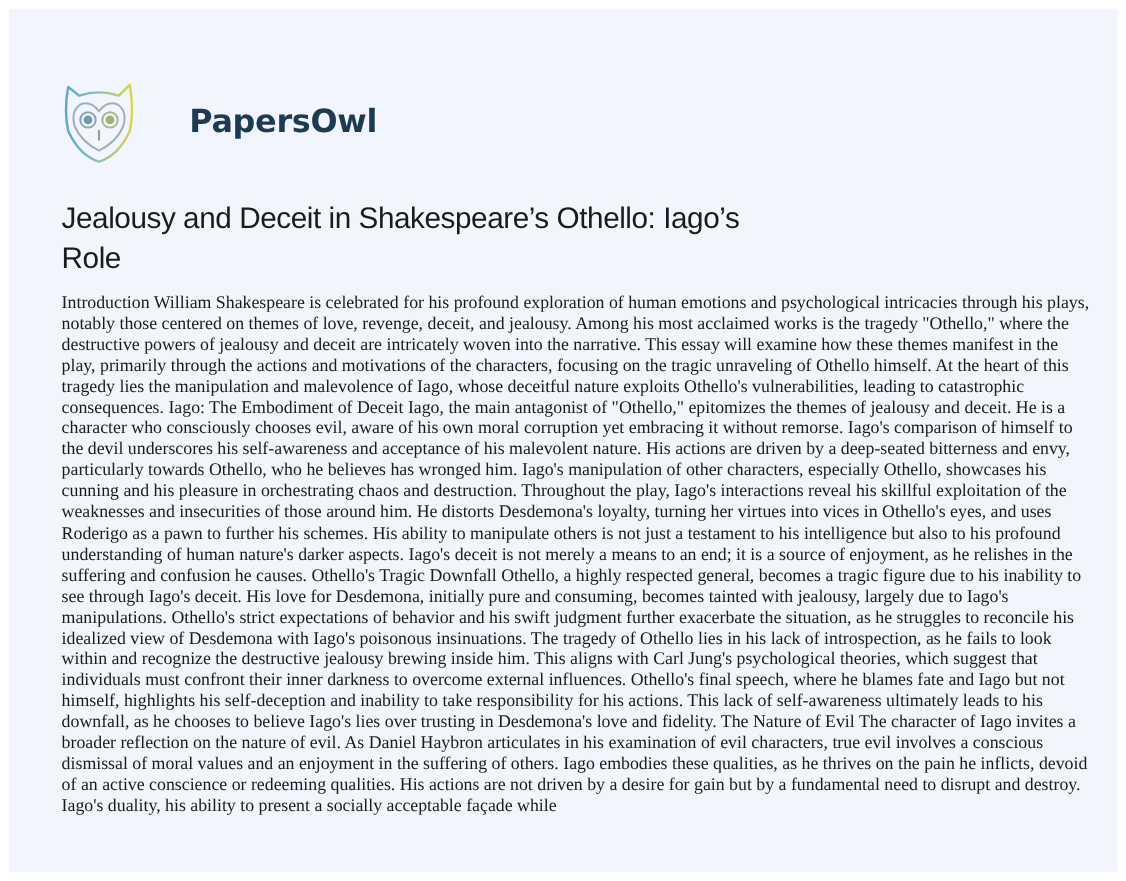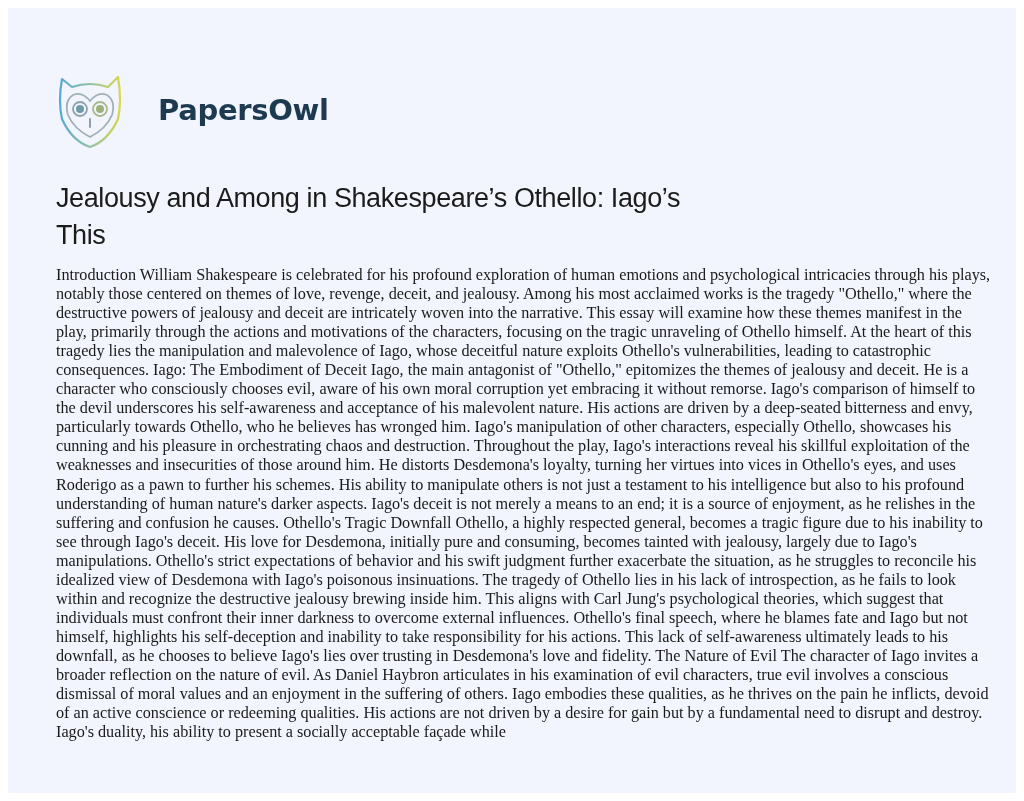--- a/index.html
+++ b/index.html
@@ -36,20 +36,21 @@
       flex-direction: column;
       justify-content: center;
     }
     .brand-title {
       font-family: "DejaVu Sans", sans-serif;
       font-weight: bold;
       font-size: 29px;
       line-height: 34px;
       color: #1d3a50;
       letter-spacing: -0.3px;
+      margin-left: 14px;
     }
     .brand-url {
       font-family: "DejaVu Sans", sans-serif;
       font-size: 15px;
       line-height: 20px;
       color: #3f7fa8;
       margin-top: 6px;
       text-decoration: none;
     }
     .page-title {
@@ -105,22 +106,22 @@
       <circle cx="44" cy="38" r="4" fill="#9bb37a"></circle>
 
       <path d="M34 48 L34 56" stroke="#8f9fa8" stroke-width="2" stroke-linecap="round"></path>
     </svg>
     <div class="brand-block">
       <div class="brand-title">PapersOwl</div>
     </div>
   </div>
 
   <h1 class="page-title">
-    <span class="body-line">Jealousy and Among in Shakespeare’s Othello: Iago’s</span>
-    <span class="body-line">This</span>
+    <span class="body-line">Jealousy and Deceit in Shakespeare’s Othello: Iago’s</span>
+    <span class="body-line">Role</span>
   </h1>
 
   <div class="body-text">
     <span class="body-line">Introduction William Shakespeare is celebrated for his profound exploration of human emotions and psychological intricacies through his plays,</span>
     <span class="body-line">notably those centered on themes of love, revenge, deceit, and jealousy. Among his most acclaimed works is the tragedy "Othello," where the</span>
     <span class="body-line">destructive powers of jealousy and deceit are intricately woven into the narrative. This essay will examine how these themes manifest in the</span>
     <span class="body-line">play, primarily through the actions and motivations of the characters, focusing on the tragic unraveling of Othello himself. At the heart of this</span>
     <span class="body-line">tragedy lies the manipulation and malevolence of Iago, whose deceitful nature exploits Othello's vulnerabilities, leading to catastrophic</span>
     <span class="body-line">consequences. Iago: The Embodiment of Deceit Iago, the main antagonist of "Othello," epitomizes the themes of jealousy and deceit. He is a</span>
     <span class="body-line">character who consciously chooses evil, aware of his own moral corruption yet embracing it without remorse. Iago's comparison of himself to</span>

